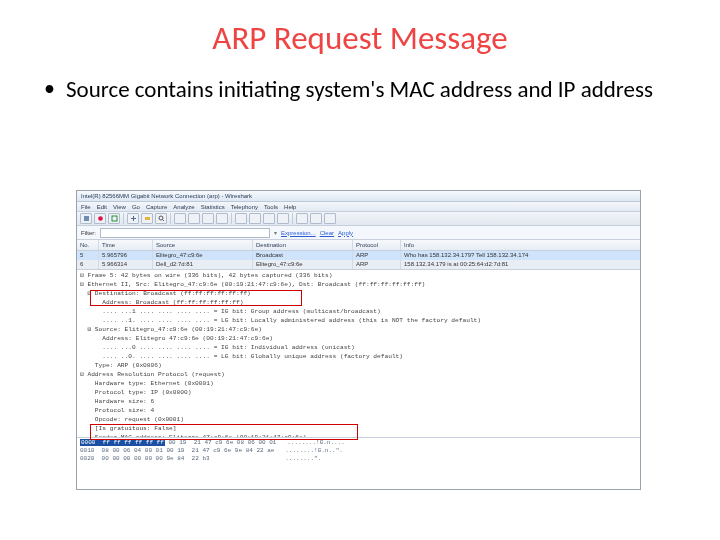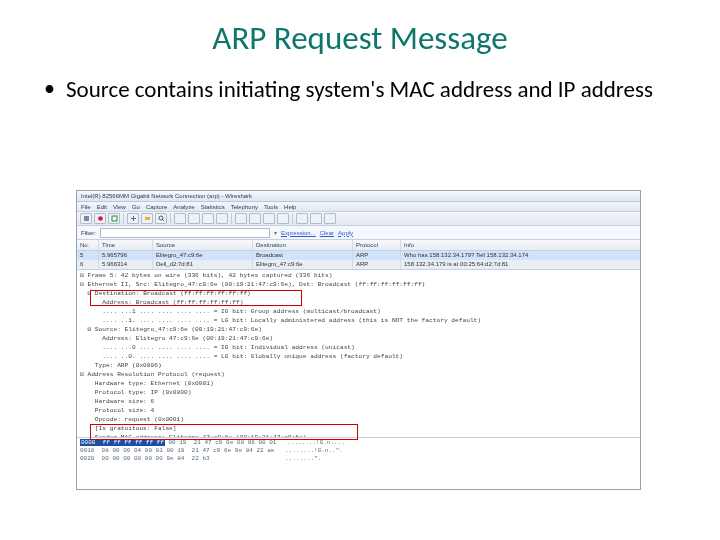--- a/index.html
+++ b/index.html
@@ -16,21 +16,21 @@
   .slide {
     width: 720px;
     height: 540px;
     padding: 10px 36px 0 36px;
   }
   .title {
     font-size: 33px;
     text-align: center;
     margin: 8px 0 18px 0;
     font-weight: 400;
-    color: #0f766e;
+    color: #ef4444;
   }
   .bullets {
     margin: 0 0 0 8px;
     padding: 0;
     list-style: none;
     font-size: 23px;
     color: #000;
     line-height: 1.2;
   }
   .bullets li {

